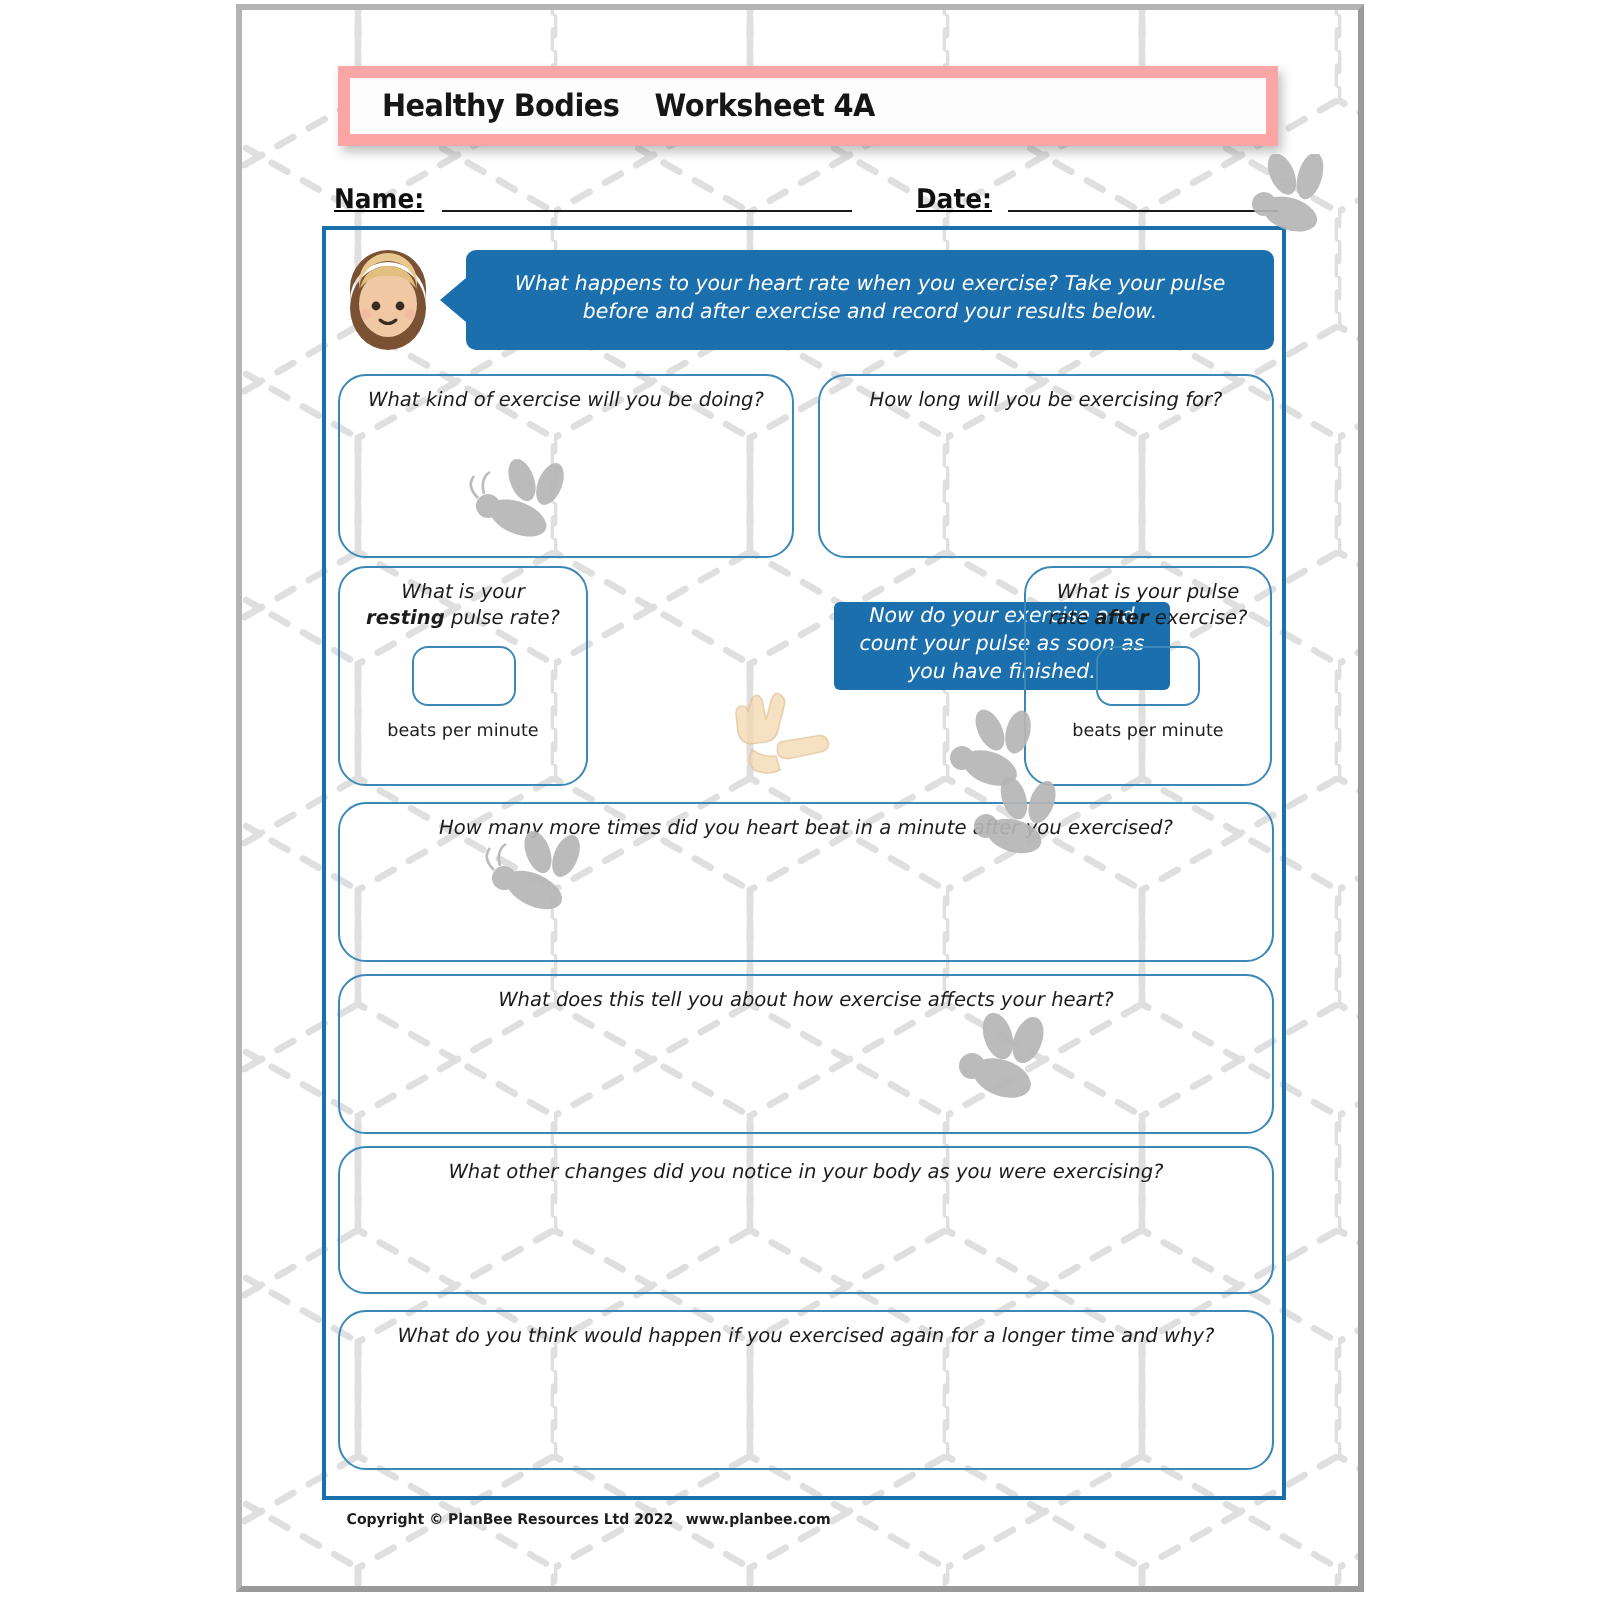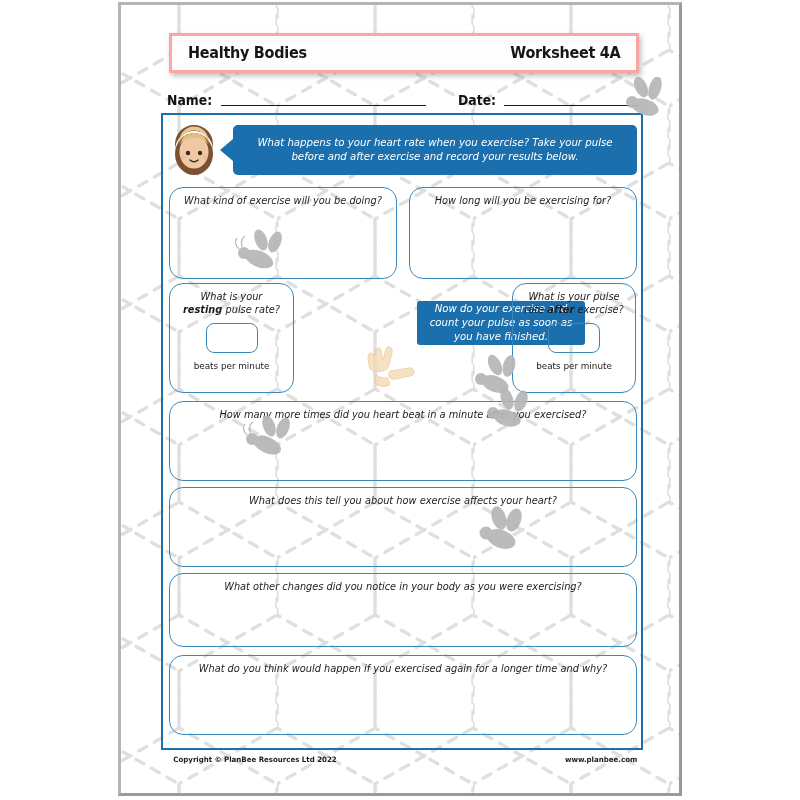--- a/index.html
+++ b/index.html
@@ -32,45 +32,46 @@
     pointer-events: none;
   }
 
   
   #title-bar {
     position: absolute;
     left: 48px; top: 28px;
     width: 470px; height: 40px;
     background: #fdfdfd;
     box-shadow: 2px 3px 5px rgba(90,90,90,.38);
-    border: 3px solid #fca5a5;
-    box-sizing: border-box;
-    display: flex;
-    align-items: center;
-    justify-content: space-between;
+    border: 6px solid #fca5a5;
+    box-sizing: border-box;
+    display: flex;
+    align-items: center;
+    justify-content: flex-start;
     padding: 0 16px;
   }
   .title-text {
     font-family: "DejaVu Sans", sans-serif;
     font-weight: bold;
     font-size: 15.5px;
     color: #161616;
     letter-spacing: -.3px;
     transform: scaleX(.93);
     transform-origin: left center;
     white-space: nowrap;
   }
   .title-text.right { transform-origin: right center; }
 
   #namedate-row {
     position: absolute;
     left: 46px; top: 78px;
     width: 476px; height: 26px;
     display: flex;
     align-items: flex-end;
+    text-decoration: underline;
   }
   .nd-label {
     font-family: "DejaVu Sans", sans-serif;
     font-weight: bold;
     font-size: 13.5px;
     color: #111;
     transform: scaleX(.92);
     transform-origin: left bottom;
     white-space: nowrap;
     padding-bottom: 1px;
@@ -190,21 +191,21 @@
     padding: 3px 10px;
     box-sizing: border-box;
   }
 
   
   #footer {
     position: absolute;
     left: 48px; top: 750px;
     width: 470px;
     display: flex;
-    justify-content: space-between;
+    justify-content: flex-start;
     align-items: center;
   }
   .foot-text {
     font-family: "DejaVu Sans", sans-serif;
     font-weight: bold;
     font-size: 7.4px;
     color: #1d1d1d;
     transform: scaleX(.95);
     white-space: nowrap;
   }

